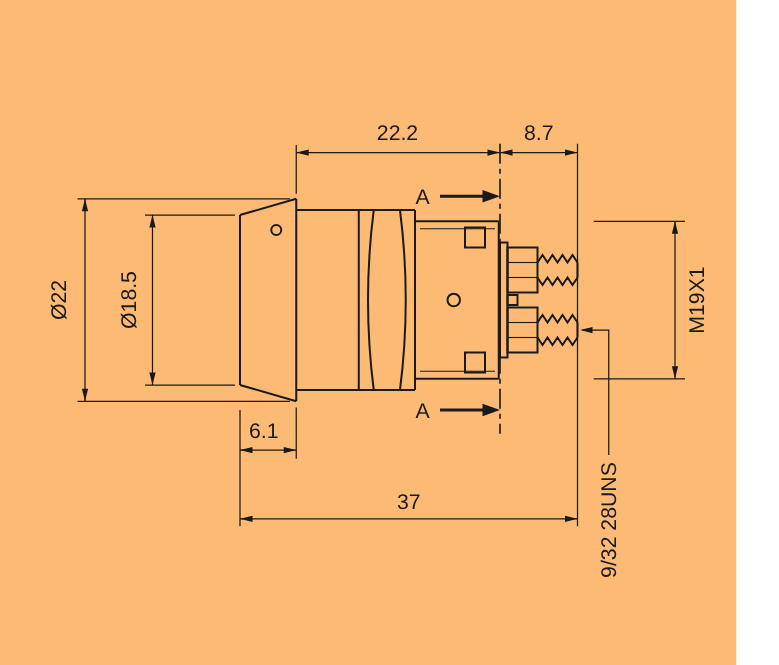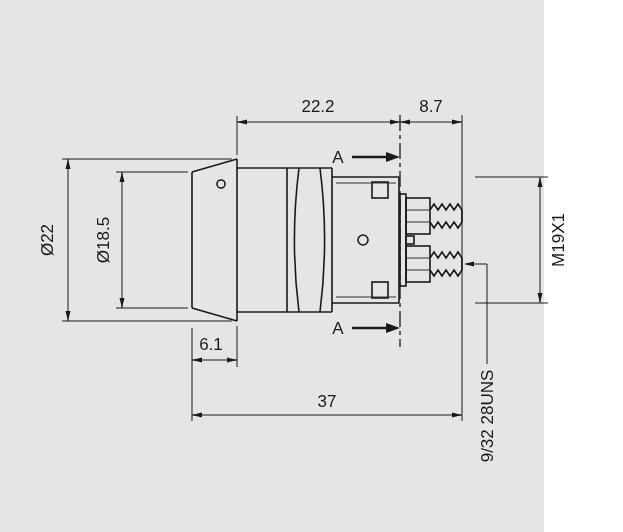--- a/index.html
+++ b/index.html
@@ -1,17 +1,17 @@
 <!DOCTYPE html>
 <html><head>
 <meta charset="utf-8">
 <style>
   html,body { margin:0; padding:0; background:#ffffff; }
   .canvas {
-    position:relative; width:544px; height:532px; background:#e5e5e5;
+    position:relative; width:589px; height:532px; background:#fdba74;
     font-family:"Liberation Sans", sans-serif;
   }
   svg text {
     font-family:"Liberation Sans", sans-serif;
     font-size:17px;
     fill:#1a1a1a;
   }
   svg .part   { stroke:#1a1a1a; stroke-width:1.6; fill:none; }
   svg .thin   { stroke:#1a1a1a; stroke-width:0.9; fill:none; }
   svg .dim    { stroke:#1a1a1a; stroke-width:1;   fill:none; }

